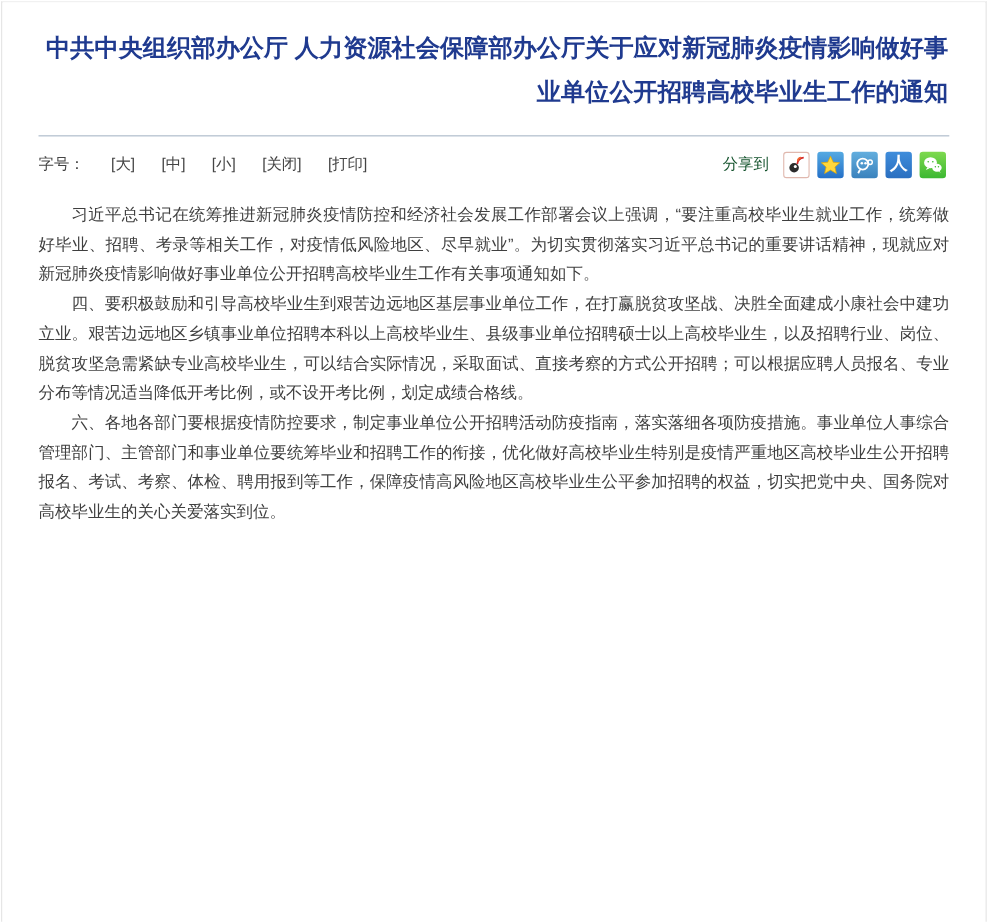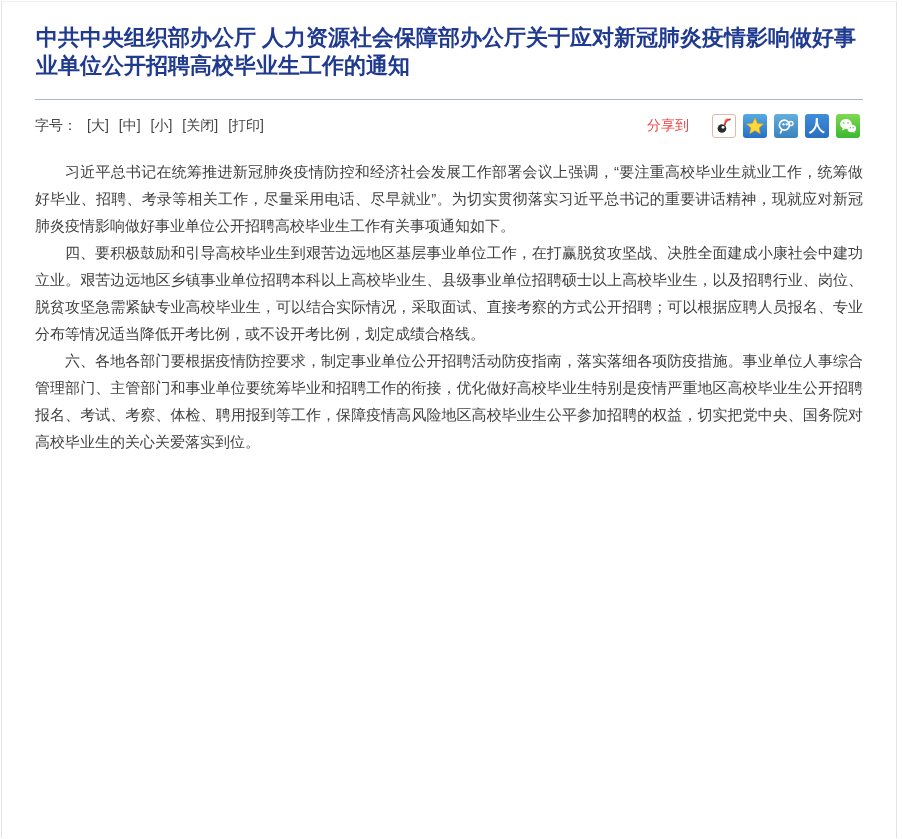--- a/index.html
+++ b/index.html
@@ -15,59 +15,59 @@
     min-height: 837px;
     margin-left: 1px;
     margin-top: 1px;
     background: #ffffff;
     border-left: 1px solid #e4e4e4;
     border-right: 1px solid #e4e4e4;
     border-top: 1px solid #f0f0f0;
   }
   .doc-title {
     padding: 22px 34px 0 34px;
-    text-align: left;
+    text-align: right;
     font-size: 22px;
     font-weight: bold;
-    line-height: 28px;
+    line-height: 40px;
     color: #1f3a8f;
   }
   .divider {
     border: none;
     border-top: 1px solid #a9b7c7;
     margin: 19px 33px 0 33px;
   }
   .toolbar {
     display: flex;
     justify-content: space-between;
     align-items: center;
     padding: 12px 36px 0 33px;
     height: 40px;
   }
   .font-size-tools {
     font-size: 14px;
     color: #444444;
     display: flex;
     align-items: flex-start;
-    gap: 10px;
+    gap: 24px;
   }
   .font-size-tools a {
     color: #444444;
     text-decoration: none;
     cursor: pointer;
   }
   .share-tools {
     display: flex;
     align-items: center;
     gap: 7px;
   }
   .share-label {
     font-size: 14px;
-    color: #ef4444;
-    margin-right: 16px;
+    color: #14532d;
+    margin-right: 6px;
   }
   .share-icon {
     width: 24px;
     height: 24px;
     border-radius: 3px;
     display: inline-flex;
     align-items: center;
     justify-content: center;
     cursor: pointer;
     overflow: hidden;
@@ -156,18 +156,18 @@
           <circle cx="14.8" cy="14" r="0.8" fill="#3cb832"></circle>
           <circle cx="18.2" cy="14" r="0.8" fill="#3cb832"></circle>
           <path d="M6 14.5 L4.5 17.5 L8.5 15.5 Z" fill="#ffffff"></path>
           <path d="M19 18.5 L21 20.5 L18 19.2 Z" fill="#ffffff"></path>
         </svg>
       </span>
     </div>
   </div>
 
   <div class="article">
-    <p class="indent">习近平总书记在统筹推进新冠肺炎疫情防控和经济社会发展工作部署会议上强调，“要注重高校毕业生就业工作，统筹做好毕业、招聘、考录等相关工作，尽量采用电话、尽早就业”。为切实贯彻落实习近平总书记的重要讲话精神，现就应对新冠肺炎疫情影响做好事业单位公开招聘高校毕业生工作有关事项通知如下。</p>
+    <p class="indent">习近平总书记在统筹推进新冠肺炎疫情防控和经济社会发展工作部署会议上强调，“要注重高校毕业生就业工作，统筹做好毕业、招聘、考录等相关工作，对疫情低风险地区、尽早就业”。为切实贯彻落实习近平总书记的重要讲话精神，现就应对新冠肺炎疫情影响做好事业单位公开招聘高校毕业生工作有关事项通知如下。</p>
     <p class="indent">四、要积极鼓励和引导高校毕业生到艰苦边远地区基层事业单位工作，在打赢脱贫攻坚战、决胜全面建成小康社会中建功立业。艰苦边远地区乡镇事业单位招聘本科以上高校毕业生、县级事业单位招聘硕士以上高校毕业生，以及招聘行业、岗位、脱贫攻坚急需紧缺专业高校毕业生，可以结合实际情况，采取面试、直接考察的方式公开招聘；可以根据应聘人员报名、专业分布等情况适当降低开考比例，或不设开考比例，划定成绩合格线。</p>
     <p class="indent">六、各地各部门要根据疫情防控要求，制定事业单位公开招聘活动防疫指南，落实落细各项防疫措施。事业单位人事综合管理部门、主管部门和事业单位要统筹毕业和招聘工作的衔接，优化做好高校毕业生特别是疫情严重地区高校毕业生公开招聘报名、考试、考察、体检、聘用报到等工作，保障疫情高风险地区高校毕业生公平参加招聘的权益，切实把党中央、国务院对高校毕业生的关心关爱落实到位。</p>
   </div>
 
 </div>
 
 </body></html>

